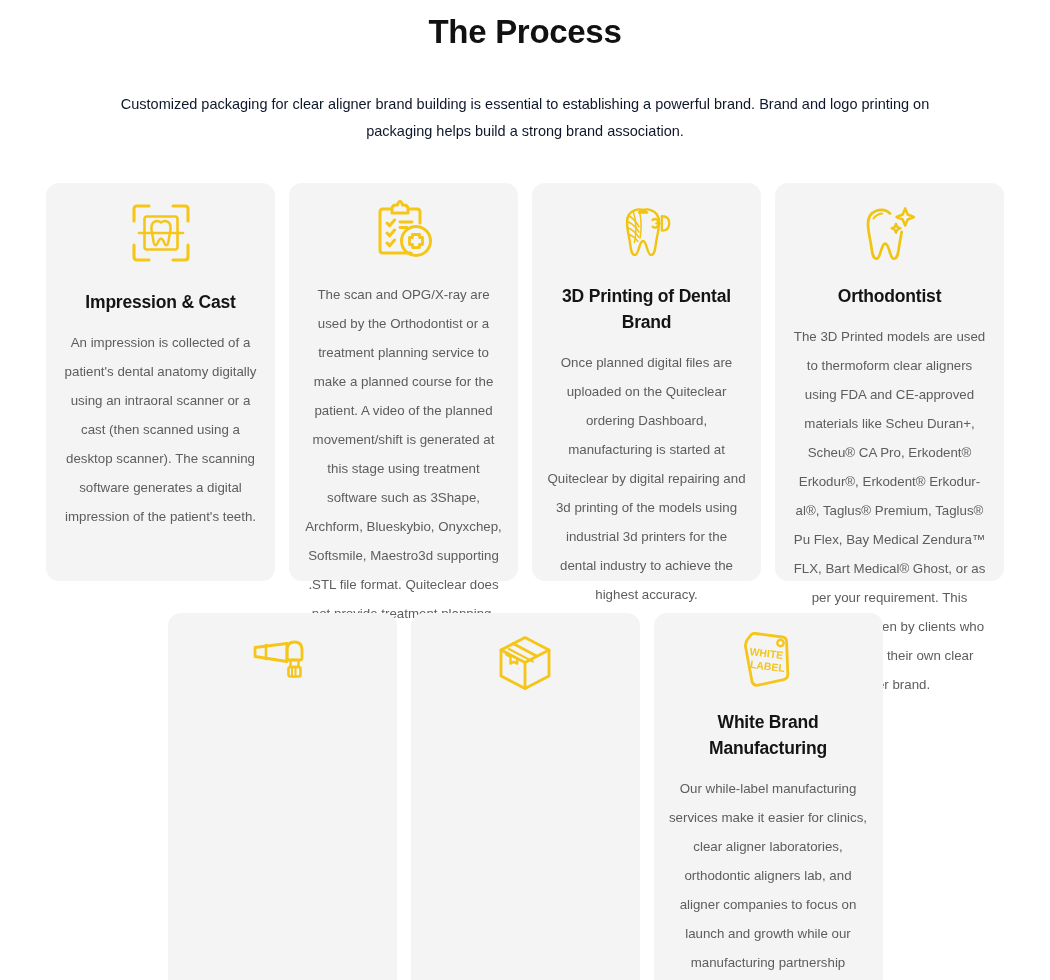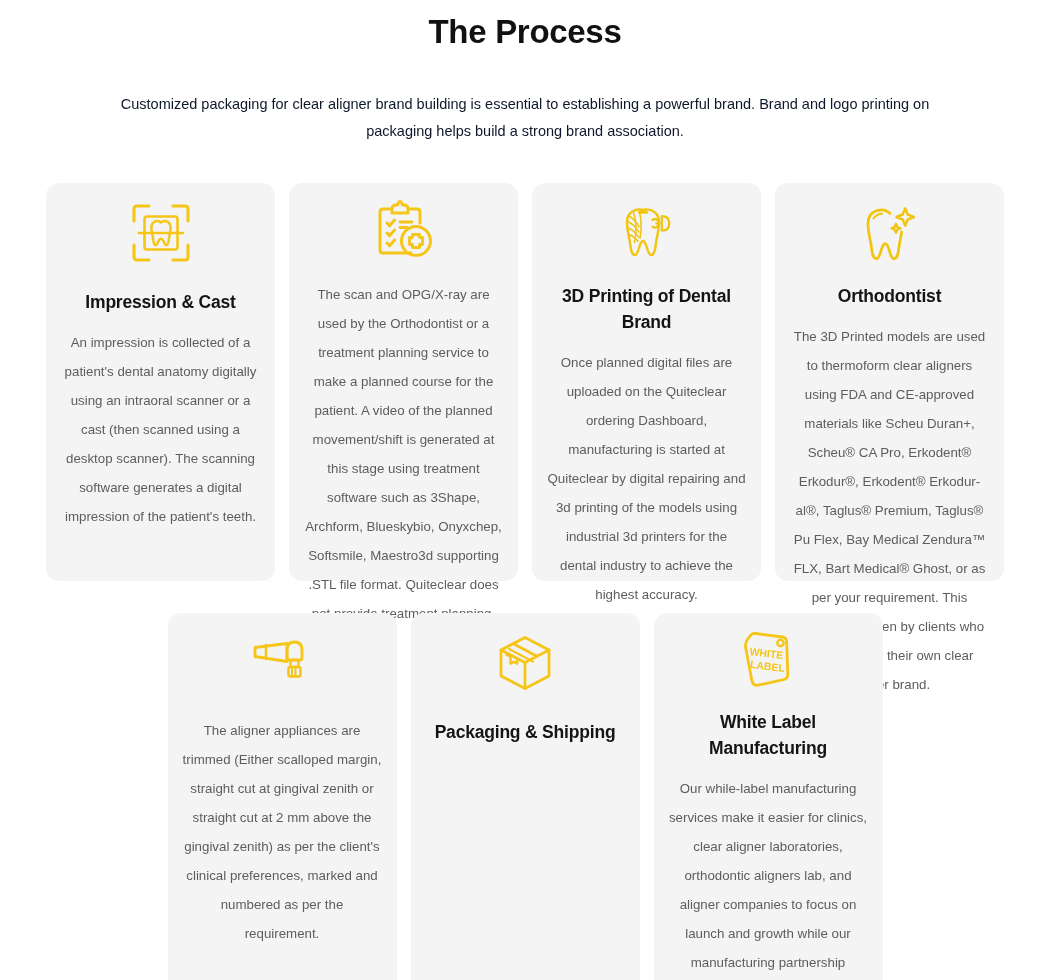--- a/index.html
+++ b/index.html
@@ -189,45 +189,43 @@
         <svg width="62" height="50" viewBox="0 0 62 50" fill="none" stroke="#f5c518" stroke-width="2.8" stroke-linecap="round" stroke-linejoin="round">
           <path d="M4 9.5 L4 18.5 L36 23.5 L36 5.5 Z"></path>
           <path d="M15 7 L15 21" stroke-width="2.6"></path>
           <path d="M36 12 Q36 4 43.5 4 Q51 4 51 12 L51 20 Q51 22 49 22 L38 22 Q36 22 36 20 Z"></path>
           <rect x="39.5" y="22" width="8" height="7" rx="1.4" stroke-width="2.4"></rect>
           <rect x="37.5" y="29" width="12" height="9.5" rx="2" stroke-width="2.6"></rect>
           <path d="M41 29 L41 38.5" stroke-width="2"></path>
           <path d="M44.5 29 L44.5 38.5" stroke-width="2"></path>
         </svg>
       </div>
-      <div class="card-body">The aligner appliances are trimmed (Either scalloped margin, straight cut at gingival zenith or straight cut at 2 mm above the gingival zenith) as per the client's clinical preferences, marked and numbered as per the requirement.</div>
     </div>
 
     <div class="card">
       <div class="card-icon">
         <svg width="58" height="58" viewBox="0 0 58 58" fill="none" stroke="#f5c518" stroke-width="2.8" stroke-linecap="round" stroke-linejoin="round">
           <path d="M29 3.5 L53 16 L53 42 L29 54.5 L5 42 L5 16 Z"></path>
           <path d="M5 16 L29 28.5 L53 16"></path>
           <path d="M29 28.5 L29 54.5"></path>
           <path d="M17 9.5 L41 22.2"></path>
           <path d="M13 15 L37 27.6" stroke-width="2.2"></path>
           <path d="M10.5 20.6 L14.5 22.6 L14.5 29.6 L17.8 27.8 L21.2 29.6 L21.2 25.8" stroke-width="2.4"></path>
         </svg>
       </div>
-      <div class="card-title">Packaging &amp; Shipping</div>
     </div>
 
     <div class="card">
       <div class="card-icon">
         <svg width="54" height="58" viewBox="0 0 54 58" fill="none" stroke="#f5c518" stroke-width="2.8" stroke-linecap="round" stroke-linejoin="round">
           <path d="M14.5 4.5 L41.5 8 Q45.5 8.6 45.6 12.6 L46.8 45 Q46.9 49.5 42.6 50.6 L17 56.2 Q12.5 57 11 52.5 L4.6 18 Q3.8 13.6 6.8 9.8 L10.3 5.6 Q12 4.2 14.5 4.5 Z"></path>
           <circle cx="39.5" cy="14" r="3.2" stroke-width="2.4"></circle>
           <text x="25" y="28" font-family="'Liberation Sans', sans-serif" font-size="10.5" font-weight="700" fill="#f5c518" stroke="none" text-anchor="middle" transform="rotate(7 25 28)">WHITE</text>
           <text x="26" y="41" font-family="'Liberation Sans', sans-serif" font-size="10.5" font-weight="700" fill="#f5c518" stroke="none" text-anchor="middle" transform="rotate(7 26 41)">LABEL</text>
         </svg>
       </div>
-      <div class="card-title">White Label Manufacturing</div>
+      <div class="card-title">White Brand Manufacturing</div>
       <div class="card-body">Our while-label manufacturing services make it easier for clinics, clear aligner laboratories, orthodontic aligners lab, and aligner companies to focus on launch and growth while our manufacturing partnership provides them with all the support they need ranging from manufacturing, and brand packaging to shipping directly</div>
     </div>
 
   </div>
 
 </div>
 
 </body></html>

